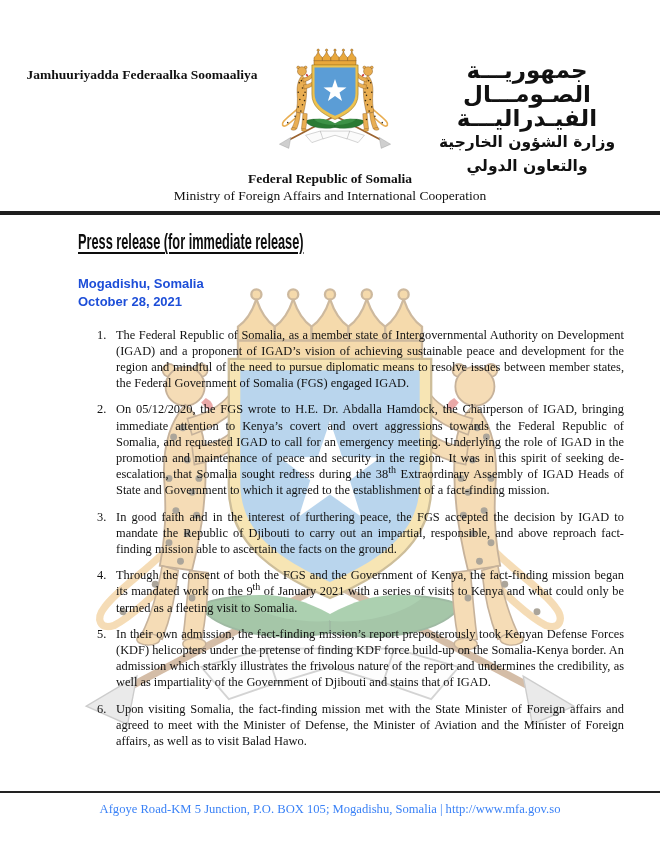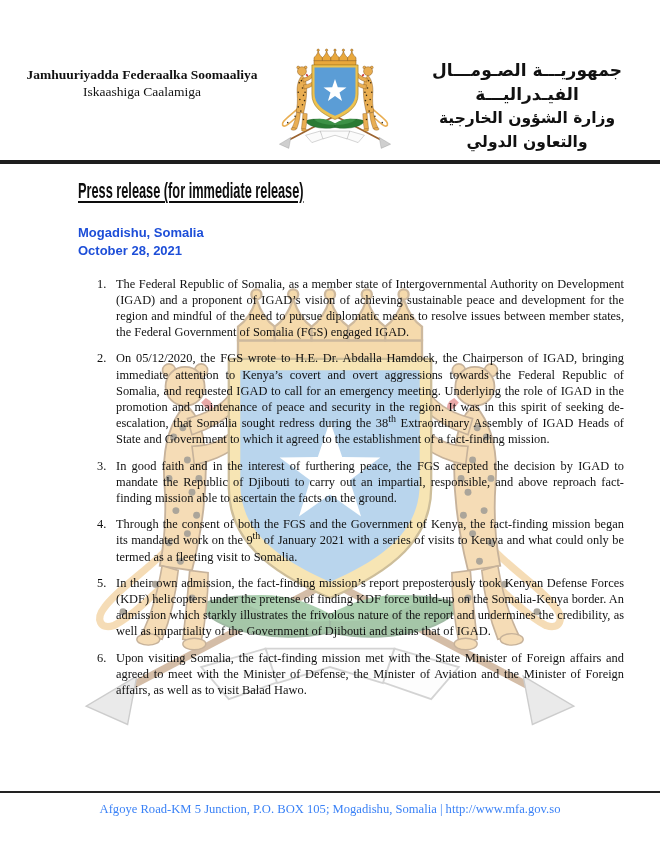--- a/index.html
+++ b/index.html
@@ -15,21 +15,21 @@
   .header { position:relative; z-index:1; display:flex; align-items:flex-start;
             padding:26px 10px 0 18px; }
   .header-left { width:248px; margin-top:20px; text-align:center;
                  font-size:13.5px; line-height:17px; }
   .header-left .l1 { font-weight:bold; }
   .header-emblem { width:126px; height:105px; flex:0 0 auto; margin:0 6px; }
   .header-emblem svg { width:126px; height:105px; }
   .header-right { flex:1; margin-top:12px; text-align:center; direction:rtl;
                   font-family:"DejaVu Sans", sans-serif; font-weight:bold;
                   font-size:15.5px; line-height:24px; }
-  .header-right .a1 { font-size:17px; }
+  .header-right .a1 { font-size:23px; }
   .header-titles { position:relative; z-index:1; text-align:center; margin-top:-8px; }
   .header-titles .t1 { font-weight:bold; font-size:13.5px; line-height:17px; }
   .header-titles .t2 { font-size:13.5px; line-height:18px; }
   .rule-thick { height:3.5px; background:#1e1e1e; margin-top:6px; position:relative; z-index:1; }
   
   .content { position:relative; z-index:1; padding:0 36px 0 78px; }
   .press-heading { margin-top:14px; }
   .press-heading .squeeze {
     display:inline-block; transform:scaleX(0.58); transform-origin:left center;
     font-family:"Liberation Sans", sans-serif; font-weight:bold; font-size:22px;
@@ -127,34 +127,37 @@
 
   <div class="watermark">
     <svg viewBox="0 0 240 200">
         <use href="#coa"></use>
       </svg>
   </div>
 
   <div class="header">
     <div class="header-left">
       <div class="l1">Jamhuuriyadda Federaalka Soomaaliya</div>
-      <div class="l3">Iskaashiga Caalamiga</div>
     </div>
     <div class="header-emblem">
       <svg viewBox="0 0 240 200">
           <use href="#coa"></use>
         </svg>
     </div>
     <div class="header-right" dir="rtl">
       <div class="a1">جمهوريـــة الصـومـــال الفيـدراليـــة</div>
       <div class="a2">وزارة الشؤون الخارجية</div>
       <div class="a3">والتعاون الدولي</div>
     </div>
   </div>
 
+  <div class="header-titles">
+    <div class="t1">Federal Republic of Somalia</div>
+    <div class="t2">Ministry of Foreign Affairs and International Cooperation</div>
+  </div>
 
   <div class="rule-thick"></div>
 
   <div class="content">
     <div class="press-heading">
       <span class="squeeze">Press release (for immediate release)</span>
     </div>
     <div class="place-block">
       <div>Mogadishu, Somalia</div>
       <div>October 28, 2021</div>

